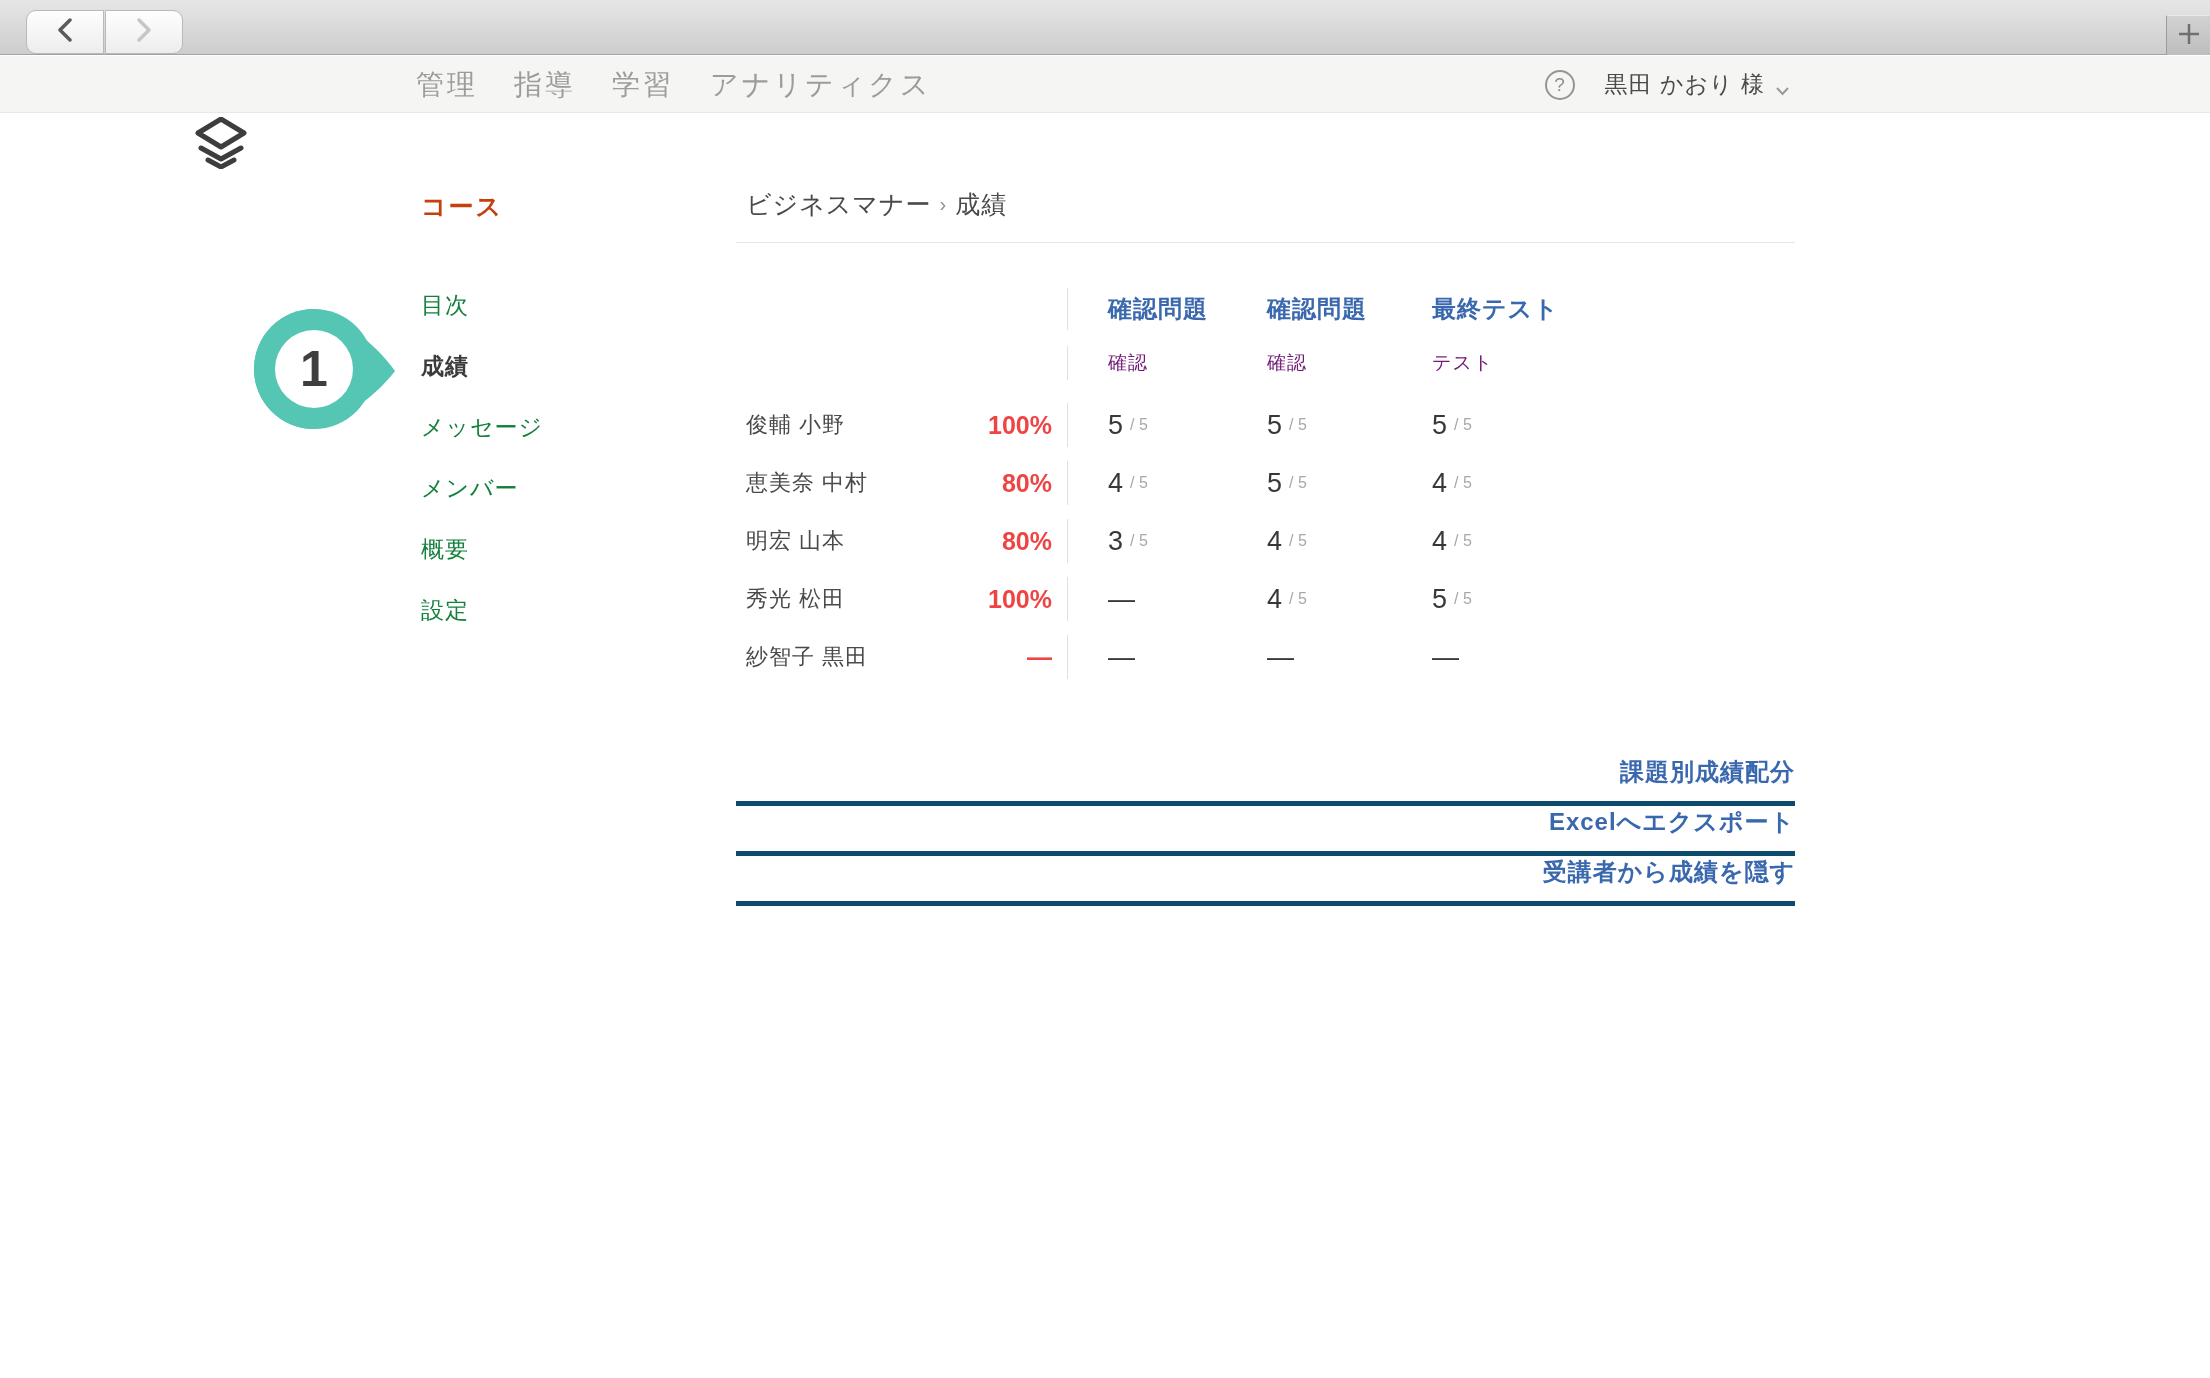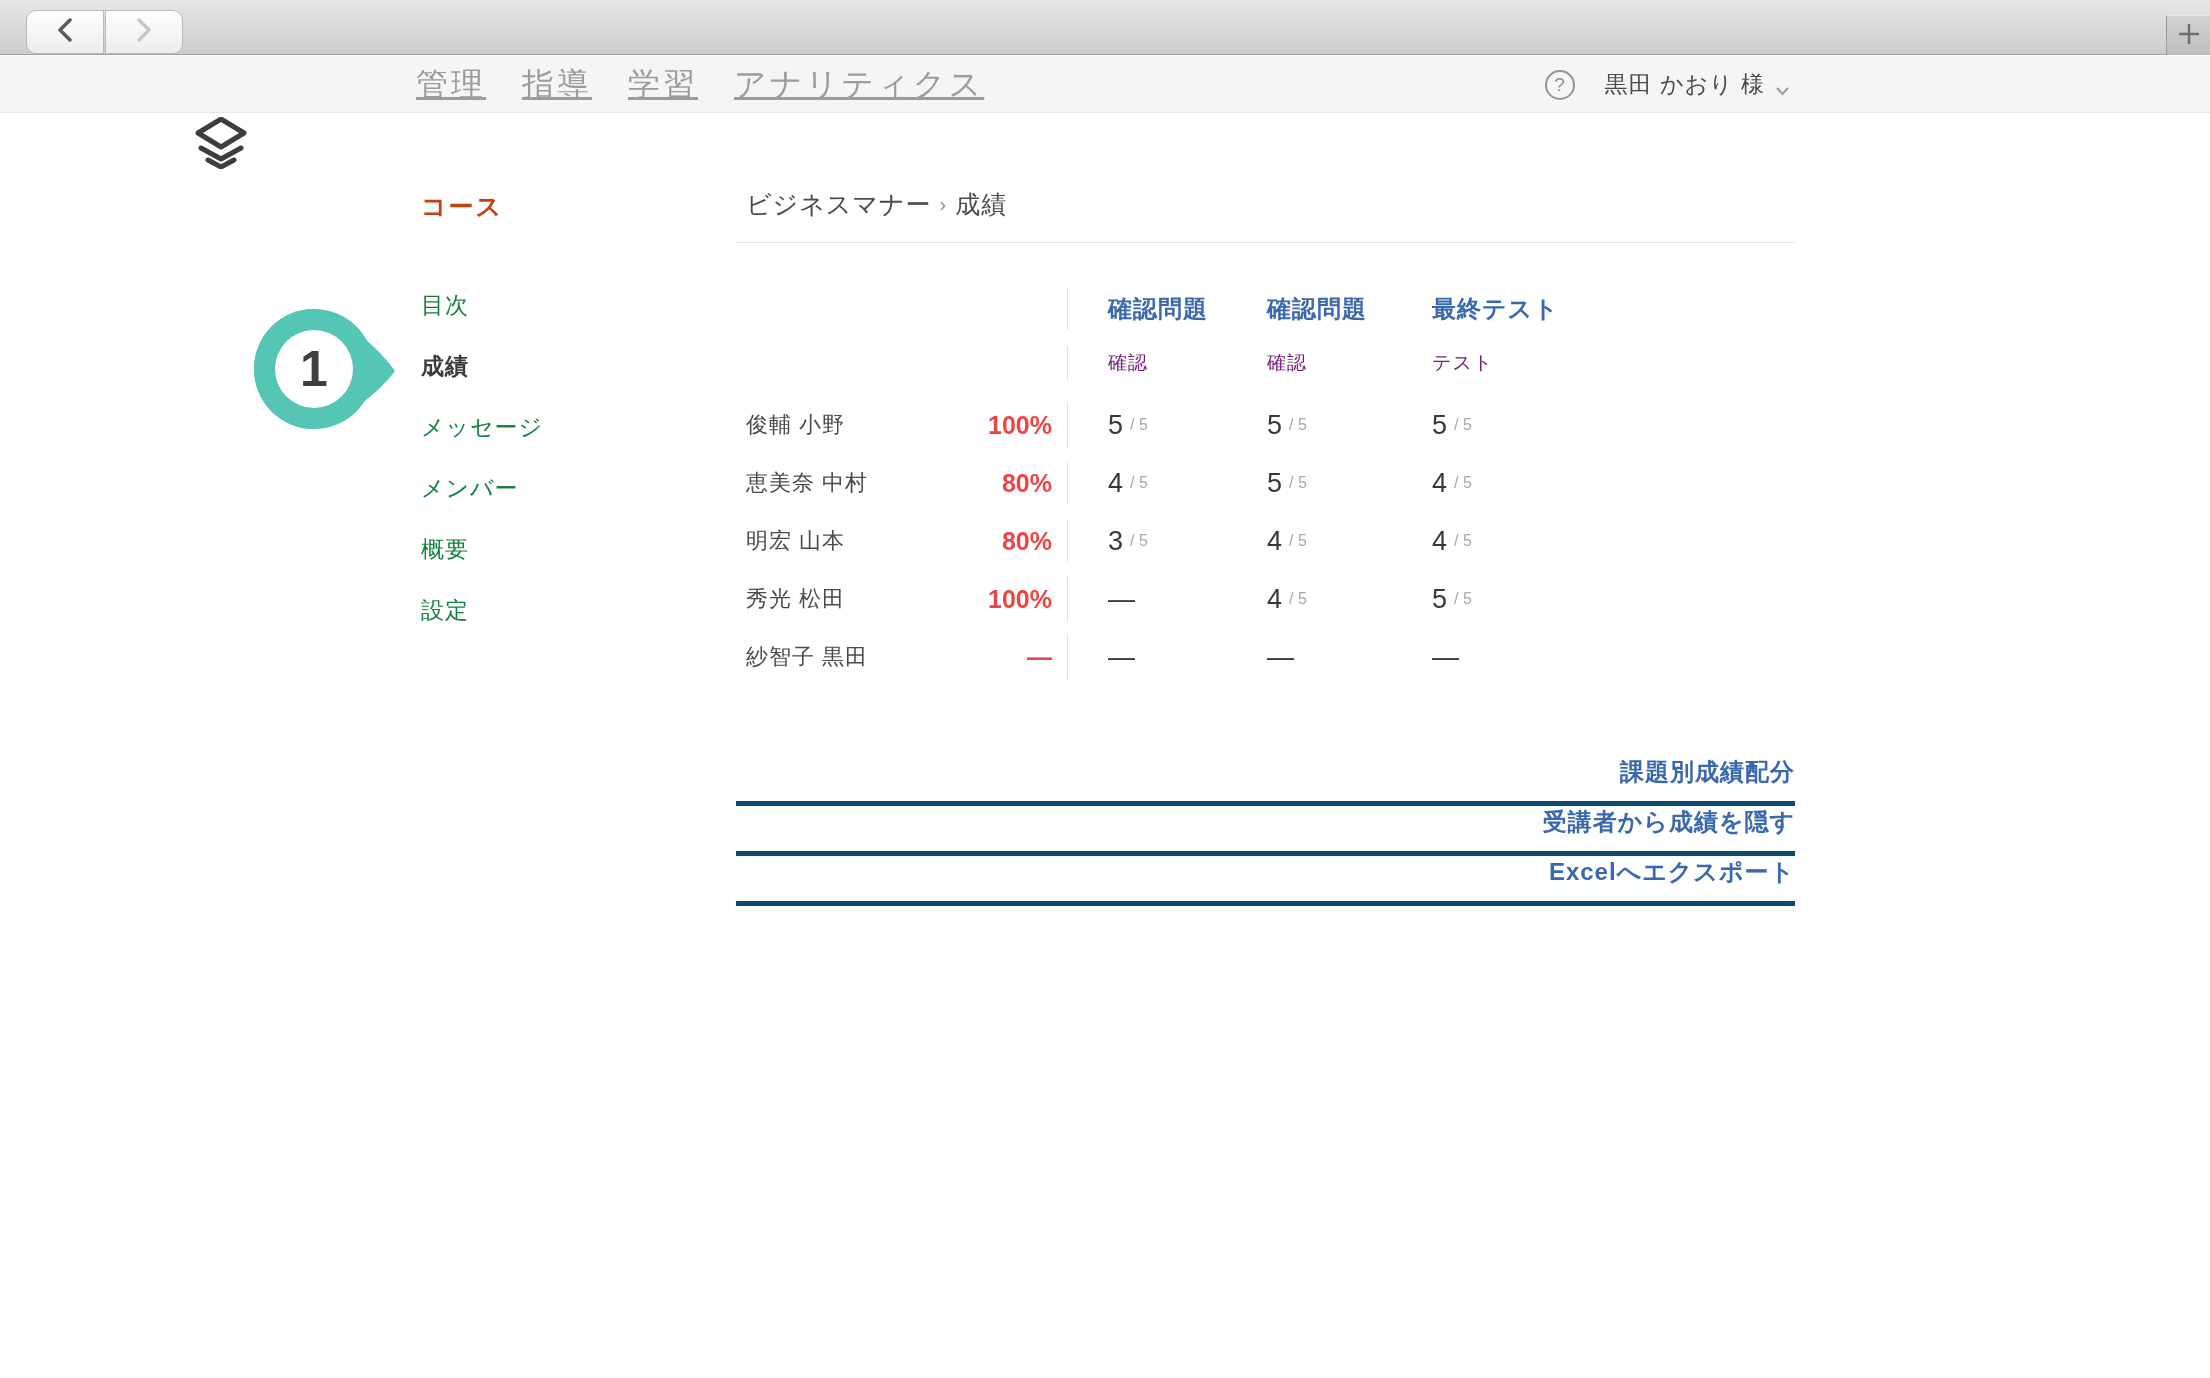--- a/index.html
+++ b/index.html
@@ -37,21 +37,21 @@
   .app-header {
     position:absolute; left:0; top:56px; width:2210px; height:57px;
     background:#f5f5f3; border-bottom:1px solid #e8e8e6;
   }
   .logo { position:absolute; left:194px; top:61px; }
   .main-nav {
     position:absolute; left:416px; top:0; height:57px;
     display:flex; align-items:center; gap:36px; list-style:none;
   }
   .main-nav li {
-    font-size:32px; letter-spacing:3px; color:#9c9c9c; cursor:pointer; white-space:nowrap;text-decoration:underline;
+    font-size:28px; letter-spacing:3px; color:#9c9c9c; cursor:pointer; white-space:nowrap;
   }
   .header-right {
     position:absolute; right:420px; top:0; height:57px;
     display:flex; align-items:center; gap:30px;
   }
   .help-circle {
     width:30px; height:30px; border:2px solid #959595; border-radius:50%;
     color:#8d8d8d; font-size:19px; display:flex; align-items:center; justify-content:center;
     cursor:pointer;
   }
@@ -308,17 +308,17 @@
       <div class="sc3">
           <span class="score-v">—</span>
           <span class="score-max"></span>
         </div>
     </div>
 
   </div>
 
   <ul class="actions">
     <li>課題別成績配分</li>
+    <li>Excelへエクスポート</li>
     <li>受講者から成績を隠す</li>
-    <li>Excelへエクスポート</li>
   </ul>
 
 </div>
 
 </body></html>

